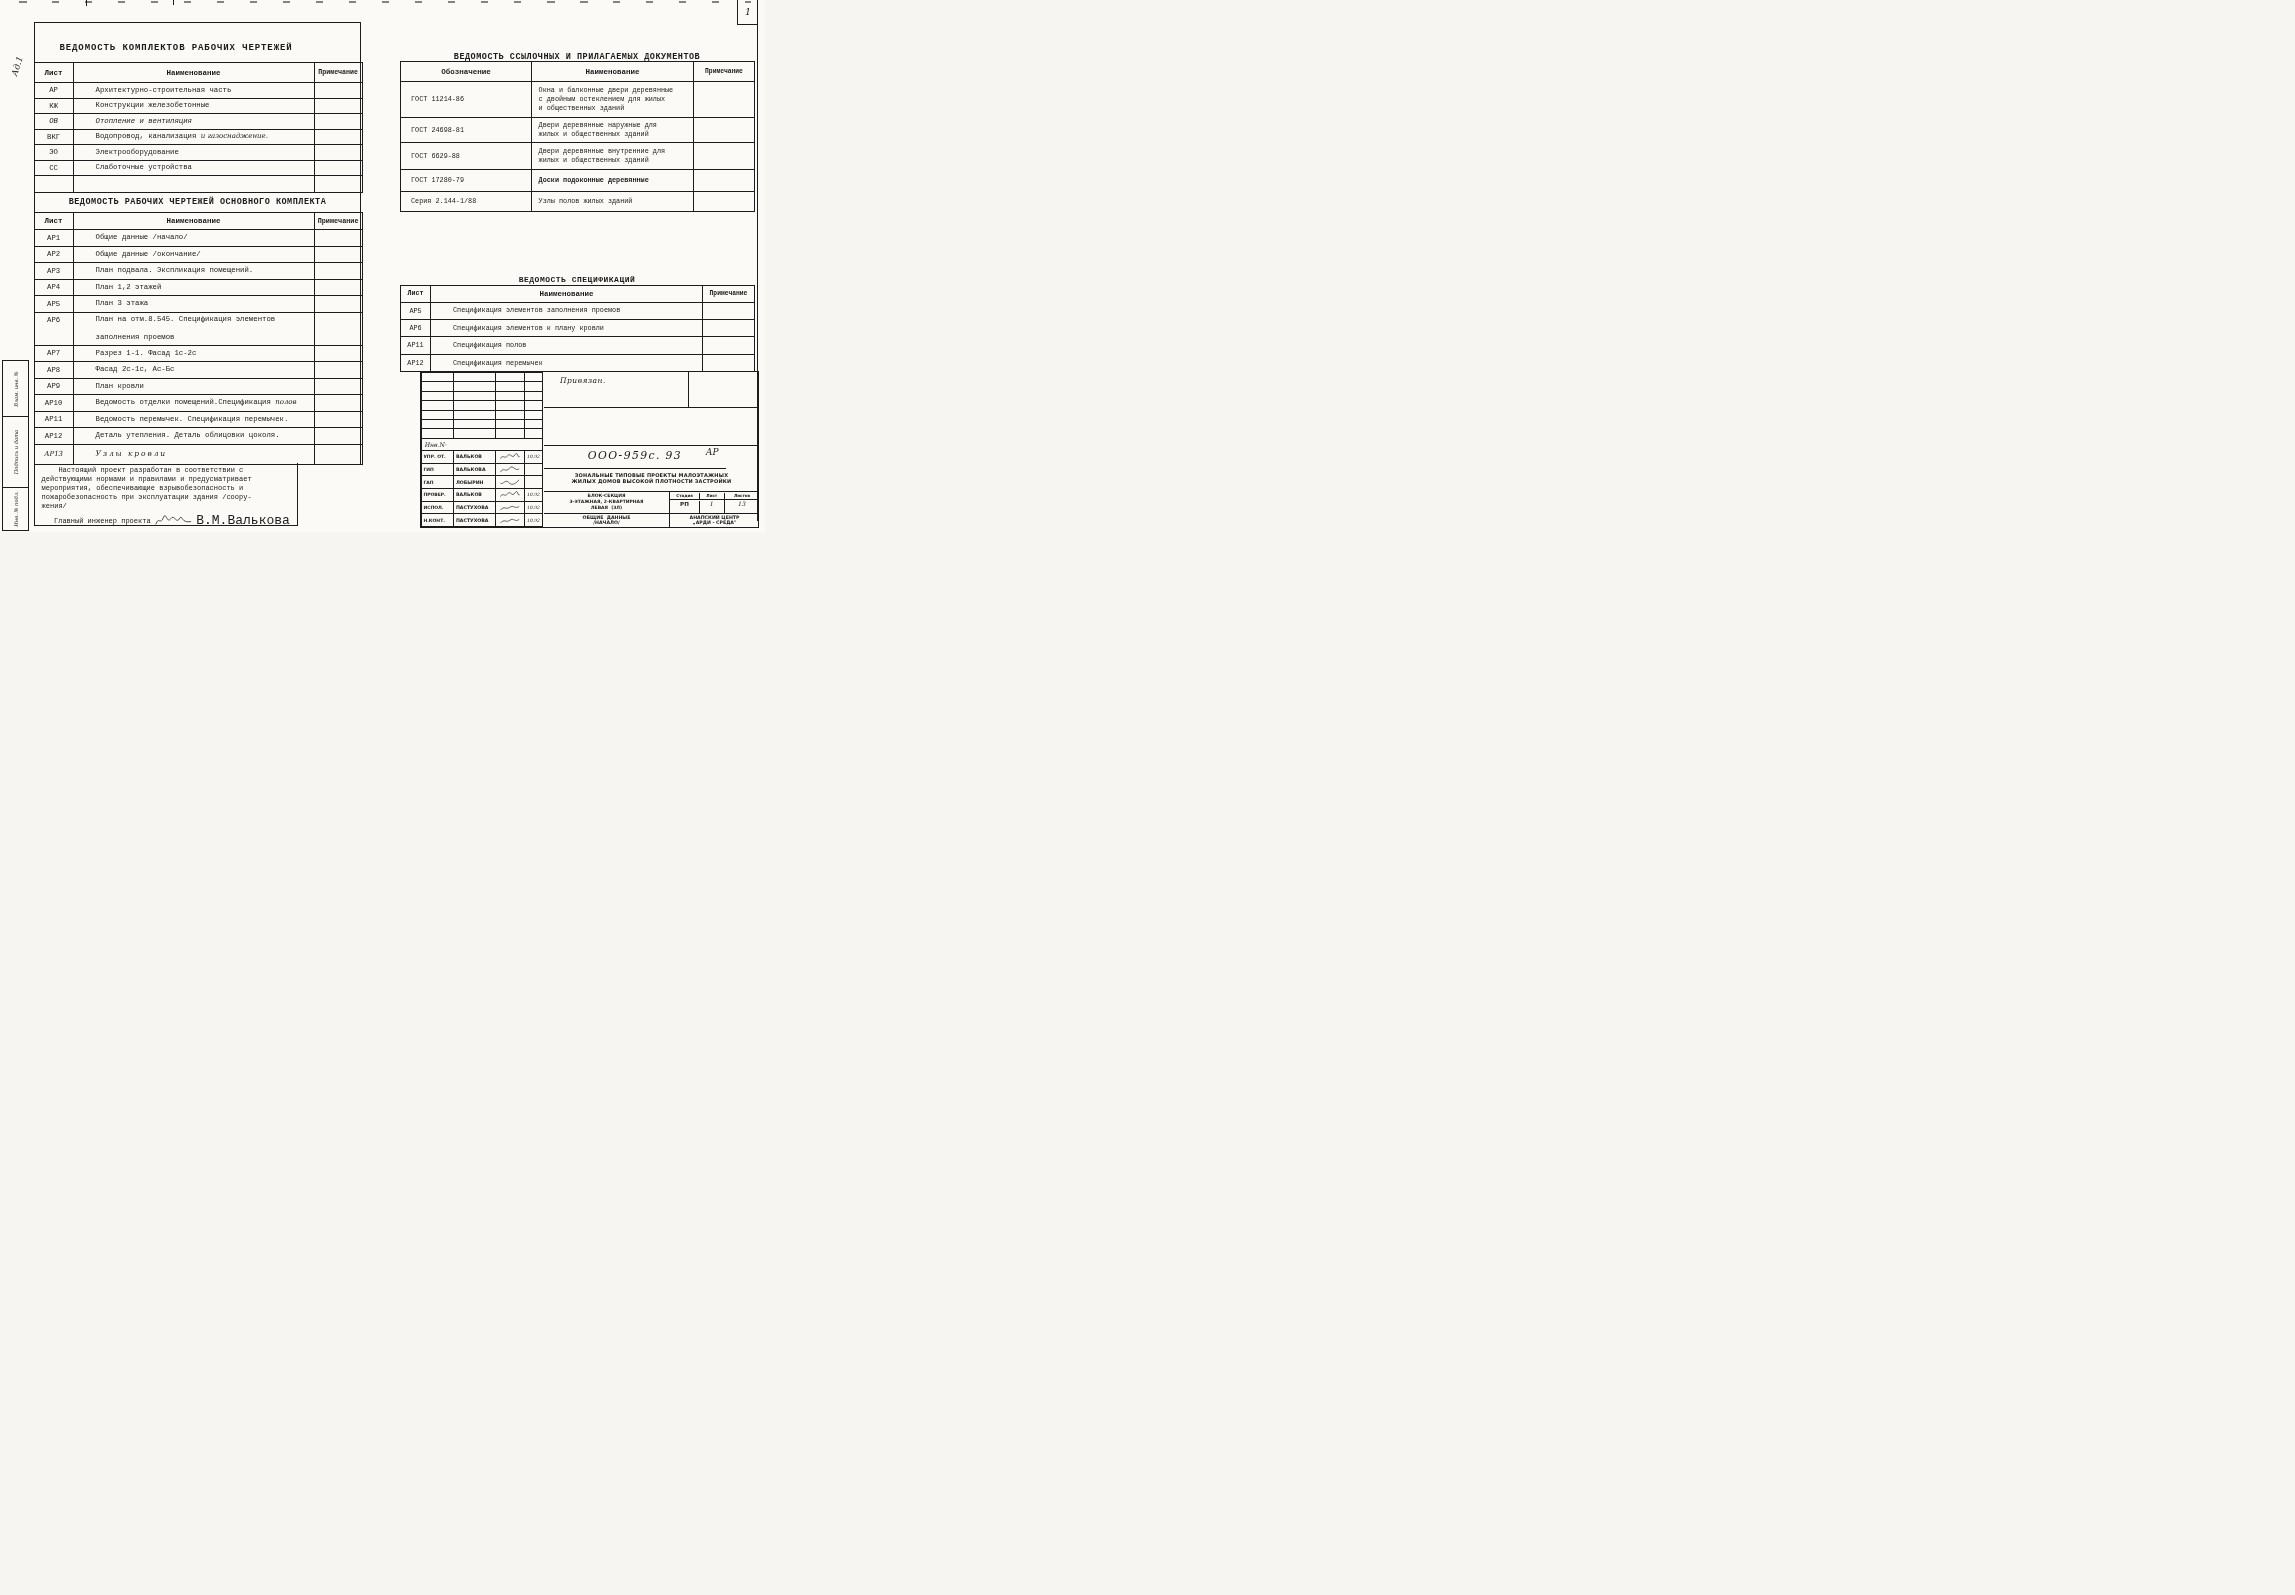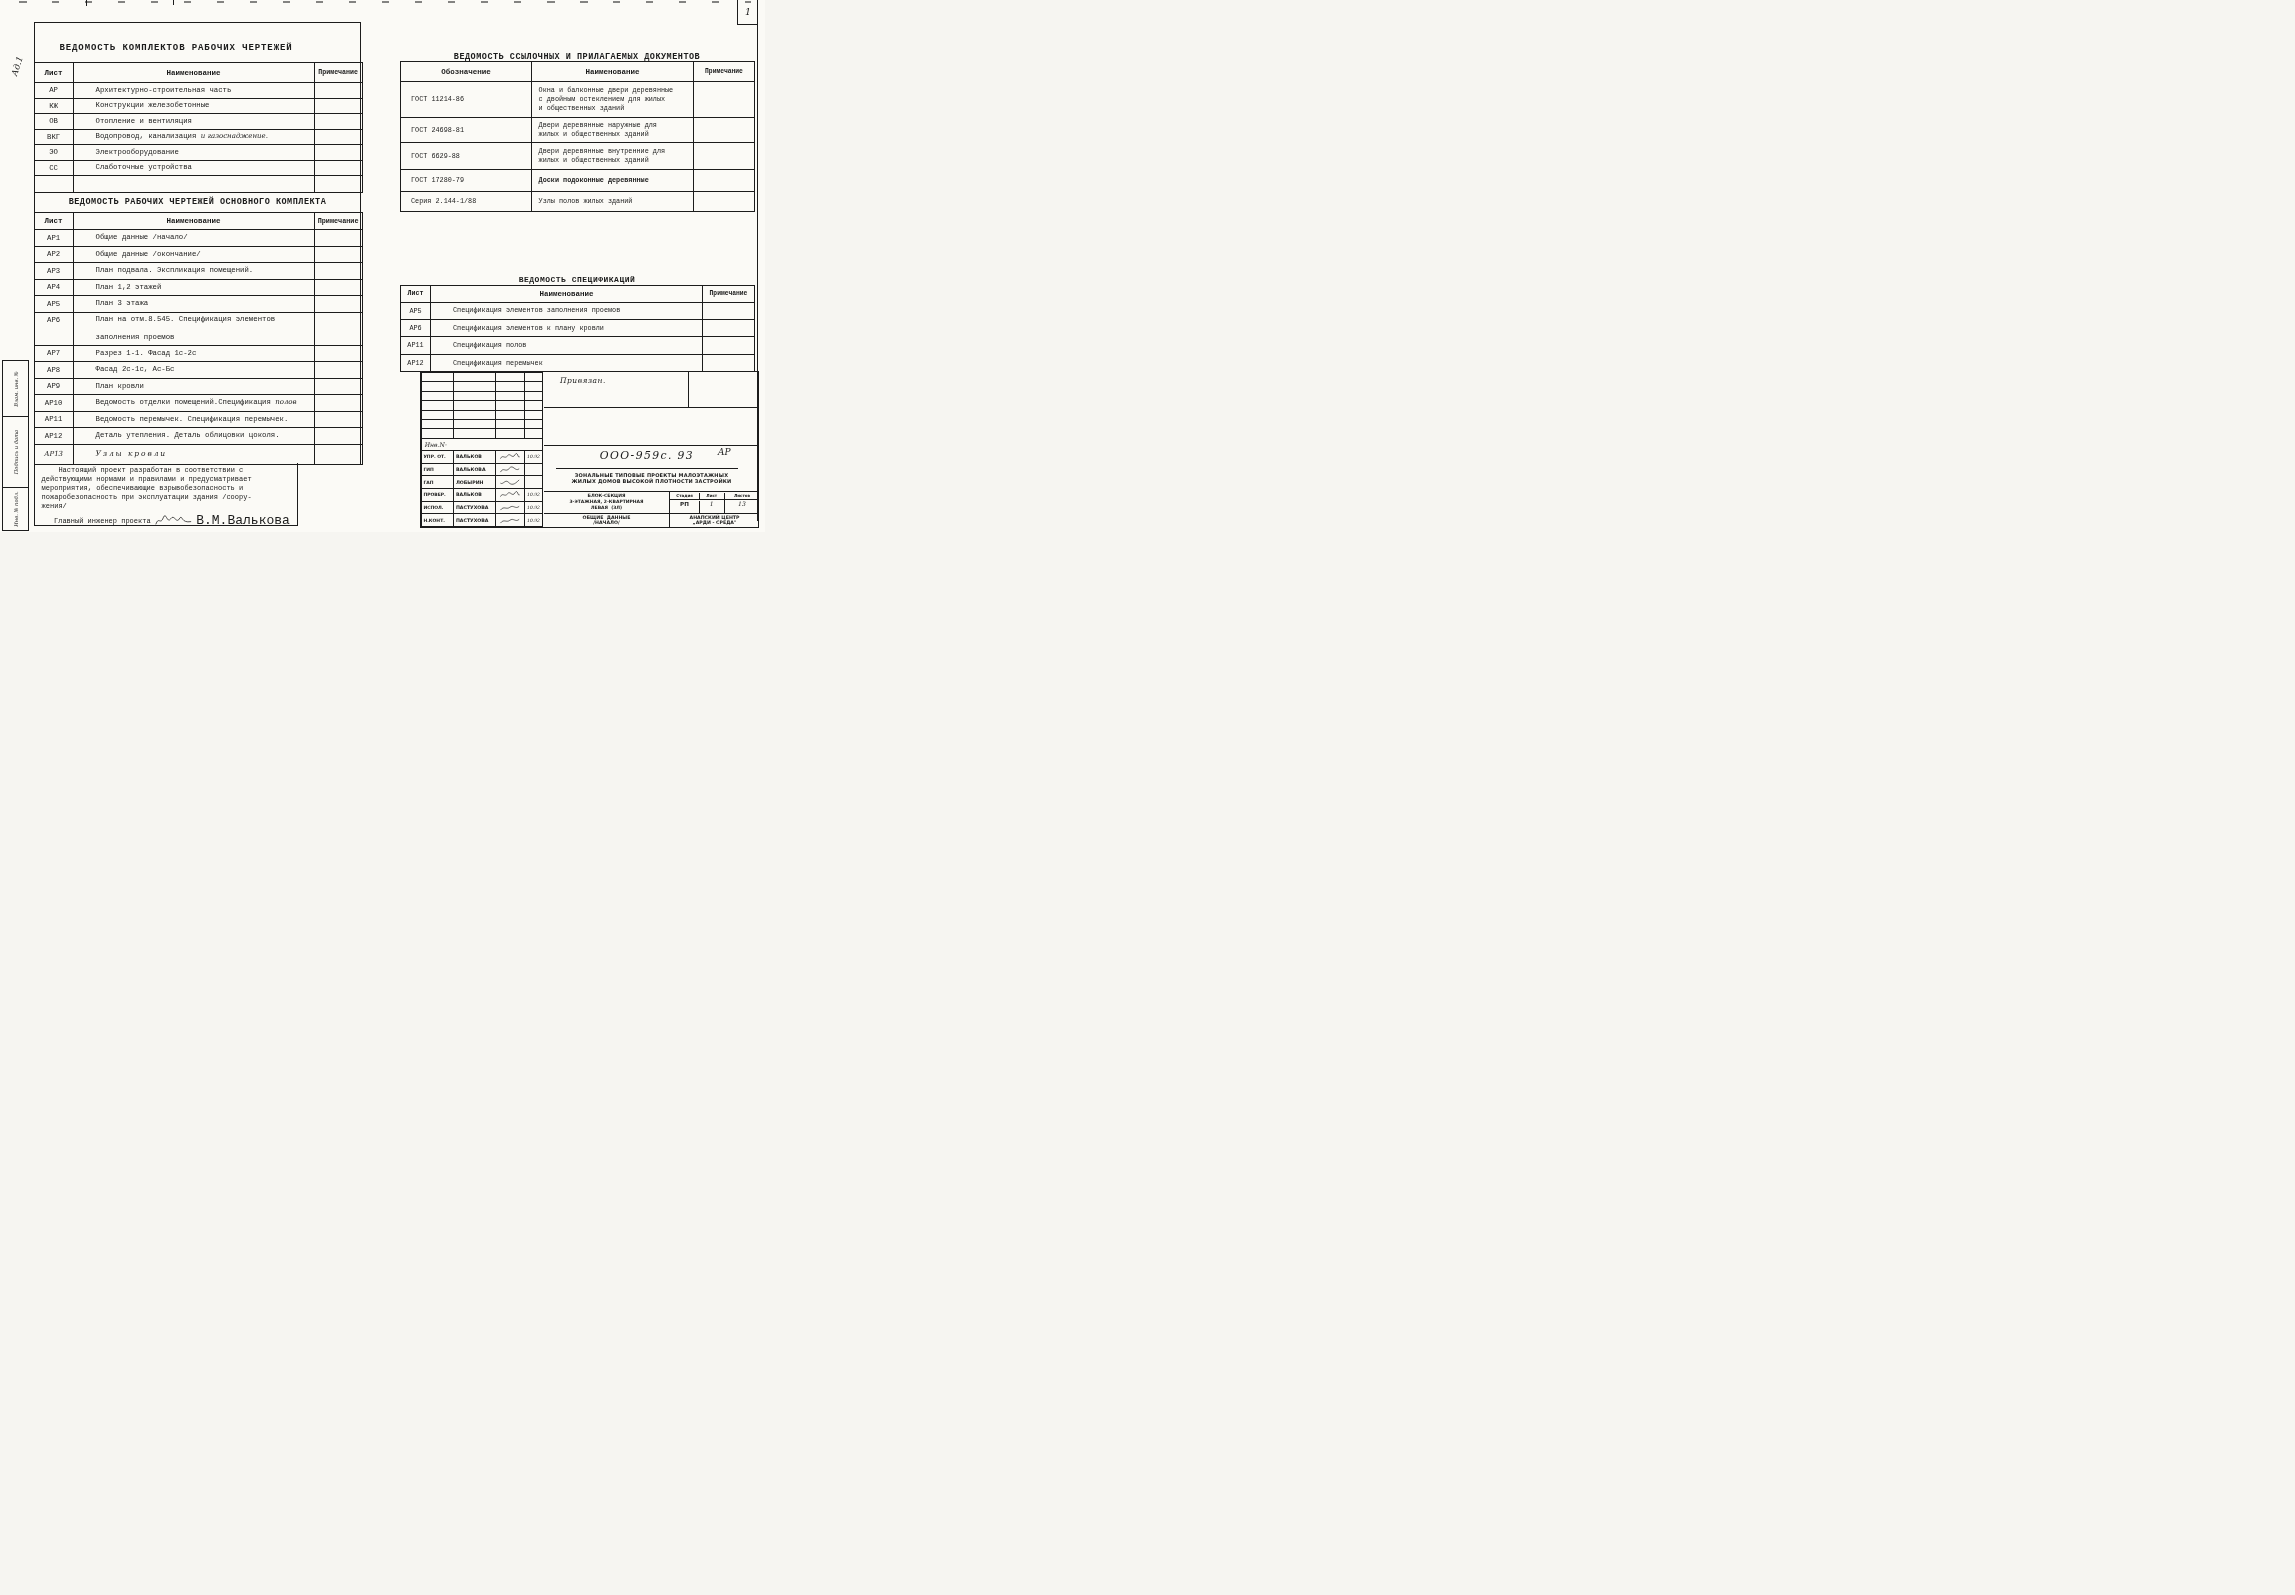--- a/index.html
+++ b/index.html
@@ -60,21 +60,21 @@
       <tr style="height:15.5px;">
         <td class="sheetcell">АР</td>
         <td class="namecell">Архитектурно-строительная часть</td>
         <td></td>
       </tr>
       <tr style="height:15.5px;">
         <td class="sheetcell">КЖ</td>
         <td class="namecell">Конструкции железобетонные</td>
         <td></td>
       </tr>
-      <tr style="height:15.5px;">
+      <tr style="height:15.5px;font-style:italic;">
         <td class="sheetcell">ОВ</td>
         <td class="namecell">Отопление и вентиляция</td>
         <td></td>
       </tr>
       <tr style="height:15.5px;">
         <td class="sheetcell">ВКГ</td>
         <td class="namecell"><span>Водопровод,  канализация</span> <span class="hand" style="font-size:7px;">и газоснаджение.</span></td>
         <td></td>
       </tr>
       <tr style="height:15.5px;">
@@ -400,21 +400,21 @@
 
     <div class="abs" style="left:123px;top:0;width:215px;height:155px;">
 
       <div class="abs" style="left:0;top:0;width:215px;height:35px;border-bottom:1.4px solid #1c1c1c;">
         <div class="abs" style="left:144px;top:0;width:0;height:35px;border-left:1.2px solid #1c1c1c;"></div>
         <div class="hand" style="padding:3.8px 0 0 16px;font-size:7.5px;letter-spacing:0.5px;">Привязан.</div>
       </div>
 
       <div class="abs" style="left:0;top:37px;width:215px;height:36px;border-bottom:1.4px solid #1c1c1c;"></div>
 
-      <div class="abs" style="left:12px;top:74px;width:182px;height:22px;border-bottom:1.4px solid #1c1c1c;">
+      <div class="abs" style="left:0;top:74px;width:182px;height:22px;border-bottom:1.4px solid #1c1c1c;">
         <div class="hand ctr" style="padding-top:2.8px;font-size:10.8px;letter-spacing:1.4px;">ООО-959с. 93</div>
         <div class="abs hand" style="right:7.5px;top:0.9px;font-size:9px;">АР</div>
       </div>
 
       <div class="abs" style="left:0;top:98px;width:215px;height:20.7px;border-bottom:1.4px solid #1c1c1c;">
         <div class="hcaps ctr" style="padding-top:1.9px;font-size:5px;letter-spacing:0.2px;">ЗОНАЛЬНЫЕ  ТИПОВЫЕ  ПРОЕКТЫ  МАЛОЭТАЖНЫХ</div>
         <div class="hcaps ctr" style="font-size:5px;letter-spacing:0.2px;">ЖИЛЫХ  ДОМОВ  ВЫСОКОЙ  ПЛОТНОСТИ  ЗАСТРОЙКИ</div>
       </div>
 
       <div class="abs" style="left:0;top:120px;width:215px;height:35px;">

